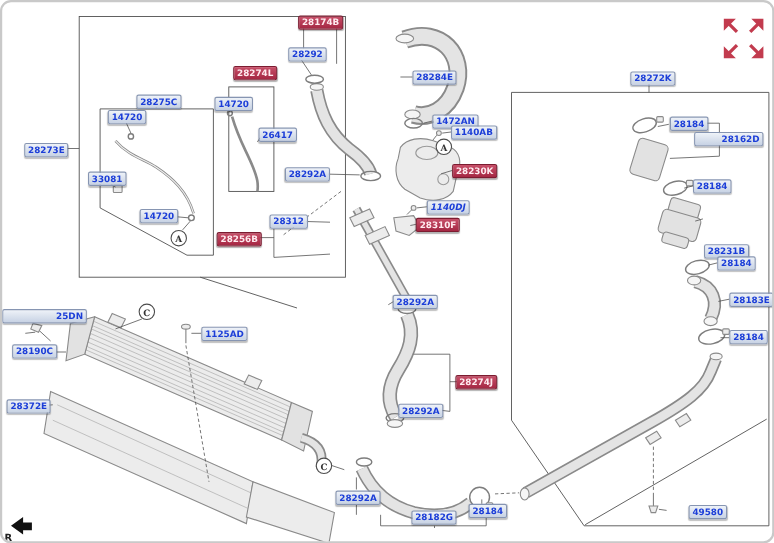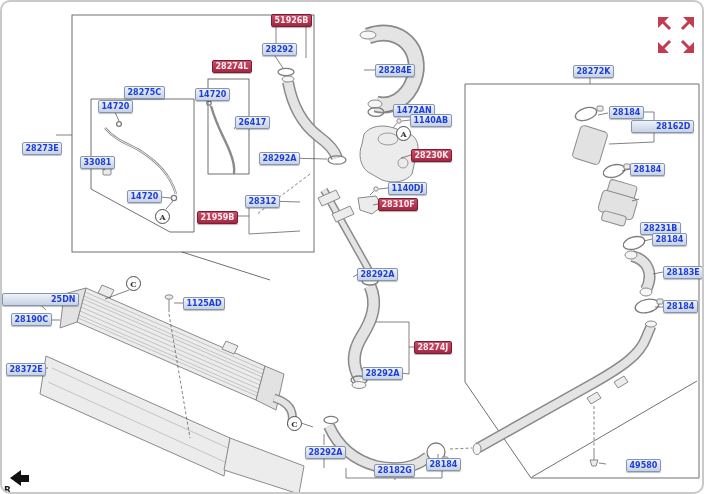--- a/index.html
+++ b/index.html
@@ -242,57 +242,57 @@
       <line x1="688" y1="47" x2="680" y2="39"></line>
     </g>
   </g>
 
   <g fill="#111">
     <polygon points="8,476 19,468 19,473 27,473 27,480 19,480 19,484"></polygon>
   </g>
 </svg>
 
 <div id="labels">
-      <div class="lbl blue" style="left: 20px; top: 128px; margin-top: 12px;">28273E</div>
+      <div class="lbl blue" style="left: 20px; top: 128px;">28273E</div>
       <div class="lbl blue" style="left: 122px; top: 84px;">28275C</div>
       <div class="lbl blue" style="left: 96px; top: 98px;">14720</div>
       <div class="lbl blue" style="left: 78px; top: 154px;">33081</div>
       <div class="lbl blue" style="left: 125px; top: 188px;">14720</div>
       <div class="lbl blue" style="left: 193px; top: 86px;">14720</div>
       <div class="lbl blue" style="left: 233px; top: 114px;">26417</div>
       <div class="lbl blue" style="left: 260px; top: 41px;">28292</div>
       <div class="lbl blue" style="left: 257px; top: 150px;">28292A</div>
       <div class="lbl blue" style="left: 243px; top: 193px;">28312</div>
       <div class="lbl blue" style="left: 373px; top: 62px;">28284E</div>
       <div class="lbl blue" style="left: 391px; top: 102px;">1472AN</div>
       <div class="lbl blue" style="left: 408px; top: 112px;">1140AB</div>
-      <div class="lbl blue" style="left: 386px; top: 180px;">1140DJ</div>
+      <div class="lbl blue" style="left: 386px; top: 180px; font-style: italic;">1140DJ</div>
       <div class="lbl blue" style="left: 355px; top: 266px;">28292A</div>
       <div class="lbl blue" style="left: 360px; top: 365px;">28292A</div>
       <div class="lbl blue" style="left: 181px; top: 295px;">1125AD</div>
       <div class="lbl blue" style="left: 9px; top: 311px;">28190C</div>
-      <div class="lbl blue" style="left: 0px; top: 291px; padding-left: 48px;">25DN</div>
+      <div class="lbl blue" style="left: 0px; top: 279px; padding-left: 48px;">25DN</div>
       <div class="lbl blue" style="left: 4px; top: 361px;">28372E</div>
       <div class="lbl blue" style="left: 303px; top: 444px;">28292A</div>
       <div class="lbl blue" style="left: 424px; top: 456px;">28184</div>
       <div class="lbl blue" style="left: 372px; top: 462px;">28182G</div>
       <div class="lbl blue" style="left: 571px; top: 63px;">28272K</div>
       <div class="lbl blue" style="left: 607px; top: 104px;">28184</div>
       <div class="lbl blue" style="left: 629px; top: 118px; padding-left: 24px;">28162D</div>
       <div class="lbl blue" style="left: 628px; top: 161px;">28184</div>
       <div class="lbl blue" style="left: 638px; top: 191px; margin-top: 29px;">28231B</div>
       <div class="lbl blue" style="left: 650px; top: 231px;">28184</div>
       <div class="lbl blue" style="left: 661px; top: 264px;">28183E</div>
       <div class="lbl blue" style="left: 661px; top: 298px;">28184</div>
       <div class="lbl blue" style="left: 624px; top: 457px;">49580</div>
-      <div class="lbl red" style="left: 269px; top: 12px;">51926B</div>
+      <div class="lbl red" style="left: 269px; top: 12px;">28174B</div>
       <div class="lbl red" style="left: 210px; top: 58px;">28274L</div>
       <div class="lbl red" style="left: 409px; top: 147px;">28230K</div>
       <div class="lbl red" style="left: 376px; top: 196px;">28310F</div>
-      <div class="lbl red" style="left: 195px; top: 209px;">21959B</div>
+      <div class="lbl red" style="left: 195px; top: 209px;">28256B</div>
       <div class="lbl red" style="left: 412px; top: 339px;">28274J</div>
     </div>
 <div id="markers">
       <div class="marker" style="left: 153px; top: 207px;">A</div>
       <div class="marker" style="left: 394px; top: 124px;">A</div>
       <div class="marker" style="left: 124px; top: 274px;">C</div>
       <div class="marker" style="left: 285px; top: 414px;">C</div>
     </div>
 <div id="fr-text">R</div>
 

